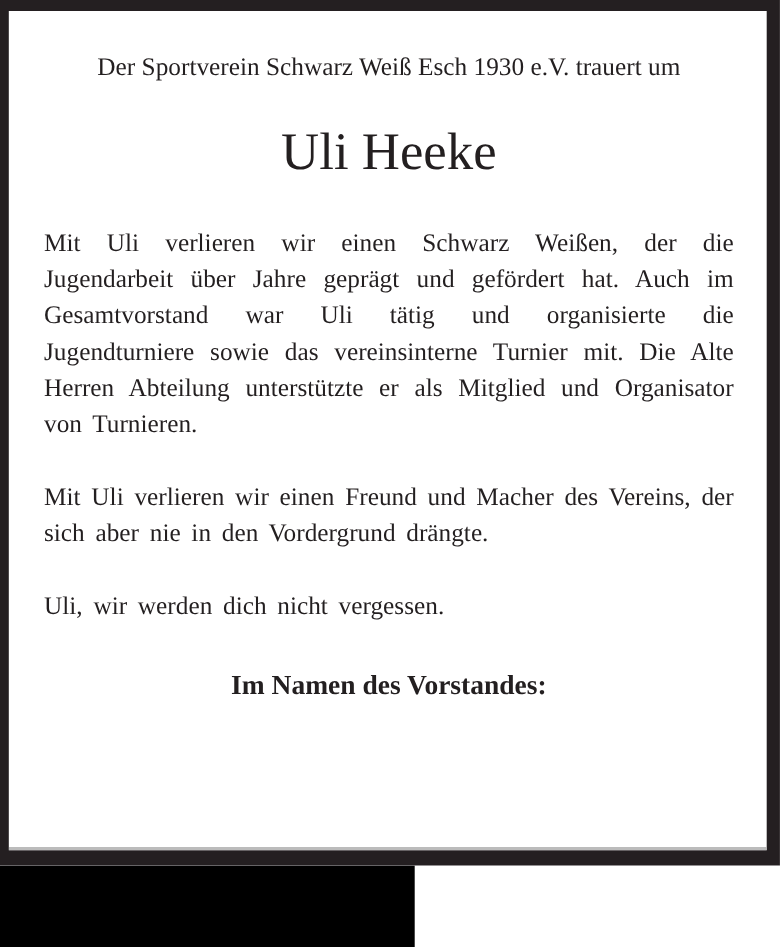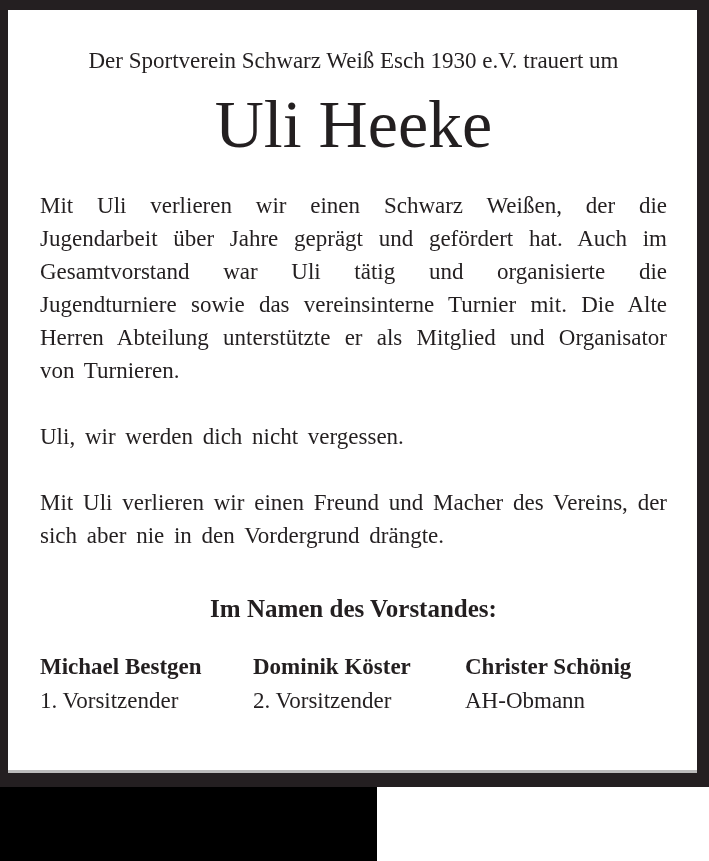--- a/index.html
+++ b/index.html
@@ -33,24 +33,24 @@
     box-shadow: inset 0 -3px 0 rgba(175,175,175,0.85);
   }
   .intro-line {
     text-align: center;
     font-size: 23px;
     line-height: 30px;
     white-space: nowrap;
   }
   .deceased-name {
     text-align: center;
-    font-size: 68px;
+    font-size: 48px;
     line-height: 64px;
     font-weight: 400;
-    margin-top: 16px;
+    margin-top: 31px;
     letter-spacing: 0px;
   }
   .para {
     font-size: 23px;
     line-height: 33px;
     text-align: justify;
     word-spacing: 4px;
     margin-top: 33px;
   }
   .para.first { }
@@ -104,40 +104,26 @@
 
   <div class="notice-frame">
     <div class="page">
 
       <p class="intro-line">Der Sportverein Schwarz Weiß Esch 1930 e.V. trauert um</p>
 
       <h1 class="deceased-name">Uli Heeke</h1>
 
       <p class="para first">Mit Uli verlieren wir einen Schwarz Weißen, der die Jugendarbeit über Jahre geprägt und gefördert hat. Auch im Gesamtvorstand war Uli tätig und organisierte die Jugendturniere sowie das vereinsinterne Turnier mit. Die Alte Herren Abteilung unterstützte er als Mitglied und Organisator von Turnieren.</p>
 
+      <p class="para">Mit Uli verlieren wir einen Freund und Macher des Vereins, der sich aber nie in den Vordergrund drängte.</p>
+
       <p class="para no-justify">Uli, wir werden dich nicht vergessen.</p>
-
-      <p class="para">Mit Uli verlieren wir einen Freund und Macher des Vereins, der sich aber nie in den Vordergrund drängte.</p>
 
       <p class="closing-line">Im Namen des Vorstandes:</p>
 
-      <div class="signatures">
-        <div class="signatory col-1">
-          <div class="sig-name">Michael Bestgen</div>
-          <div class="sig-role">1. Vorsitzender</div>
-        </div>
-        <div class="signatory col-2">
-          <div class="sig-name">Dominik Köster</div>
-          <div class="sig-role">2. Vorsitzender</div>
-        </div>
-        <div class="signatory col-3">
-          <div class="sig-name">Christer Schönig</div>
-          <div class="sig-role">AH-Obmann</div>
-        </div>
-      </div>
 
     </div>
   </div>
 
   <div class="bottom-strip">
     <div class="redaction-box"></div>
   </div>
 
 </div>
 

